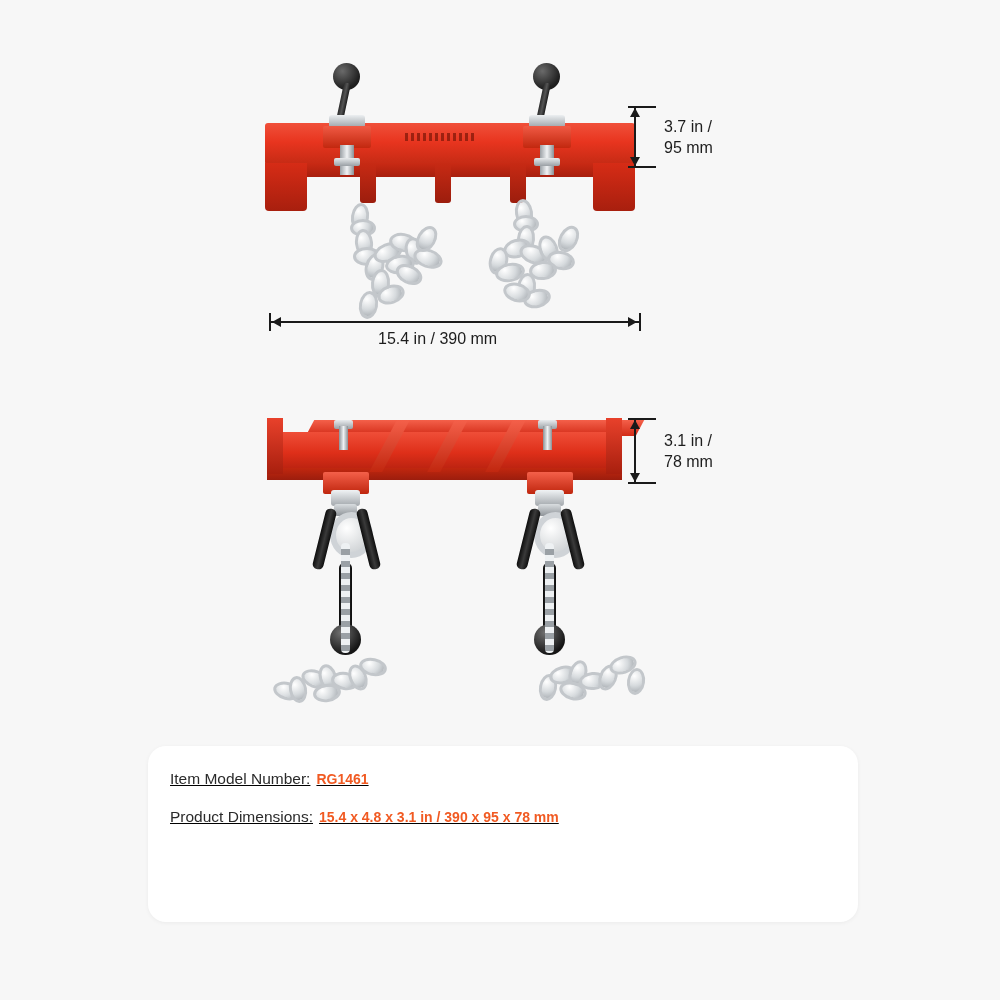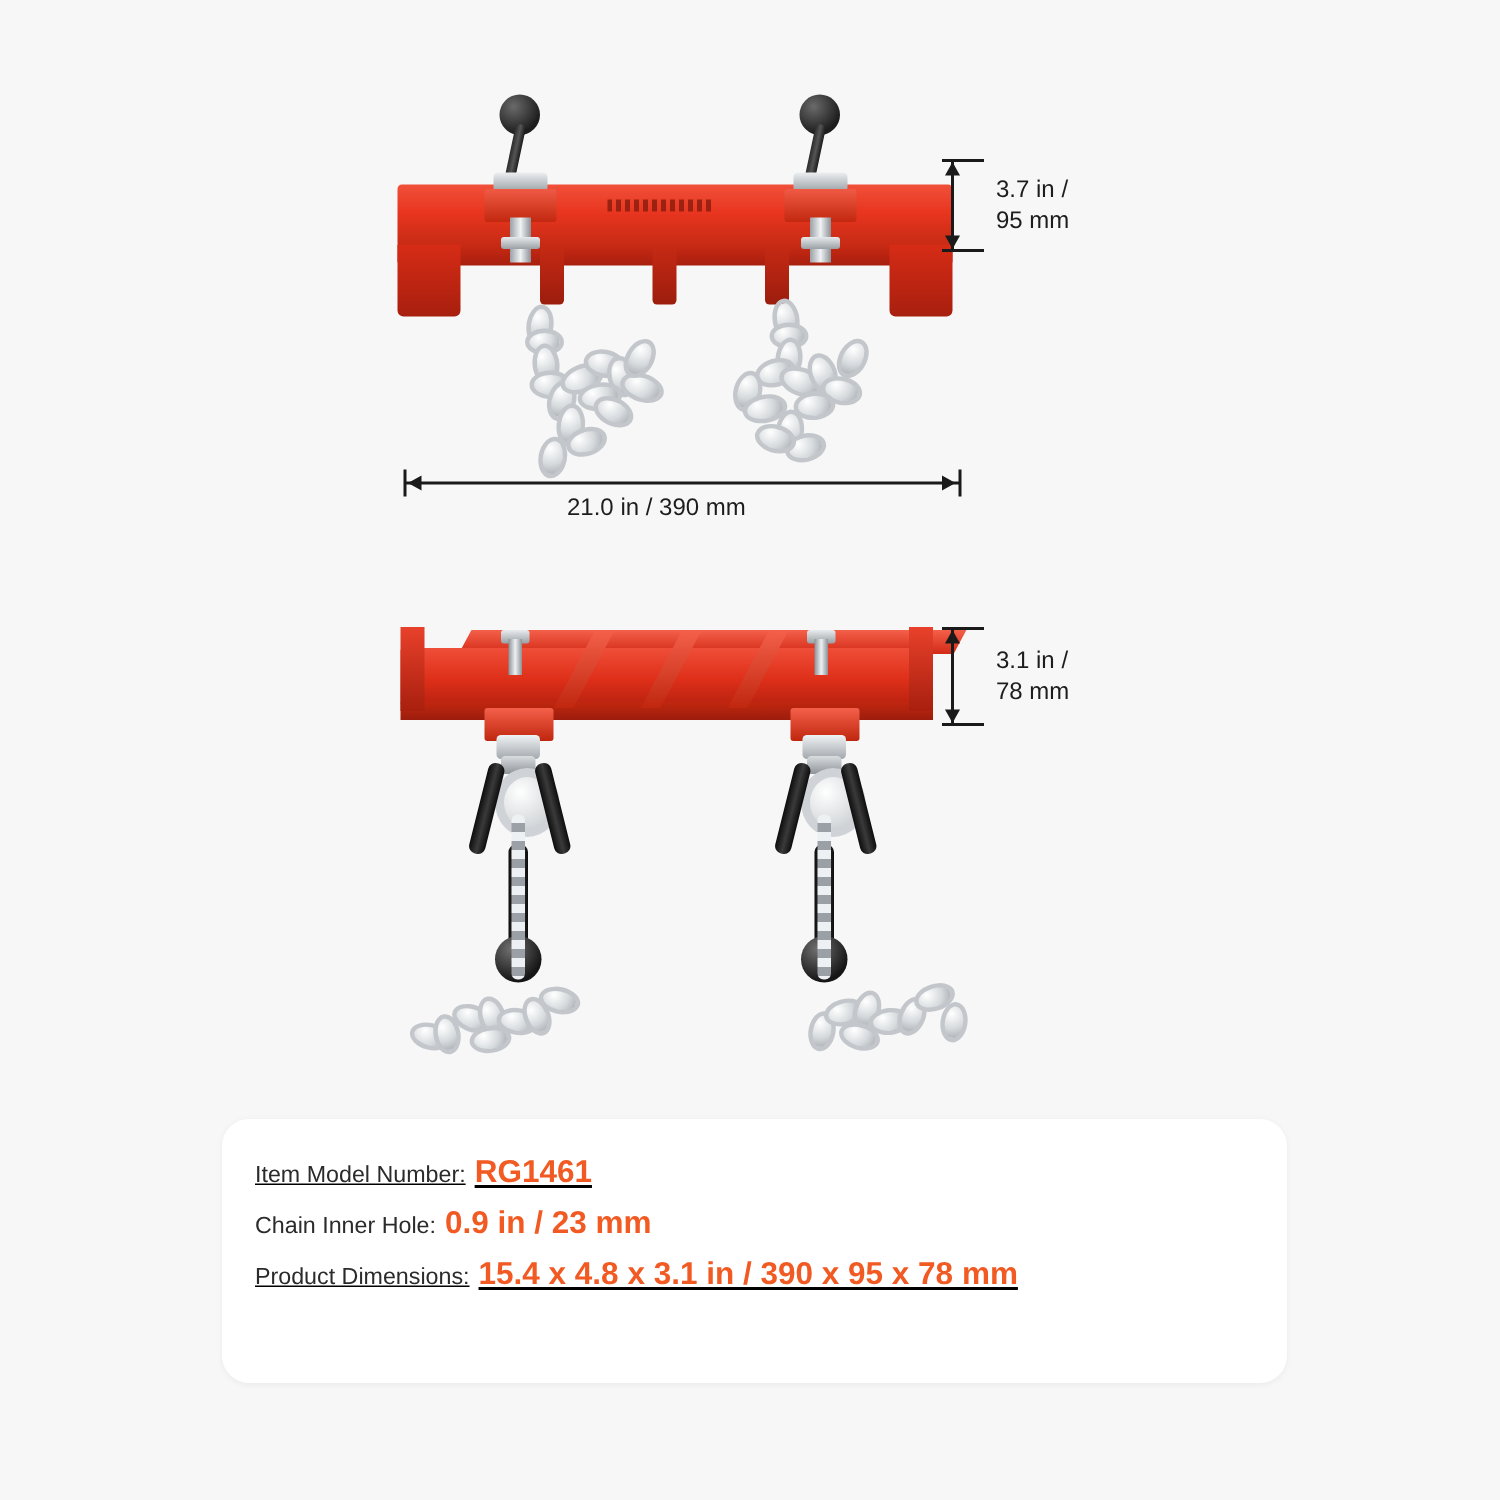--- a/index.html
+++ b/index.html
@@ -203,21 +203,21 @@
     left: 22px; top: 24px;
     width: 668px;
   }
   .spec-row { display: flex; margin-bottom: 10px; }
   .spec-cell { display: flex; align-items: baseline; }
   .spec-cell.left { width: 415px; text-decoration: underline; }
   .spec-label {
     font-size: 15.5px; color: #2b2b2b; white-space: nowrap;
   }
   .spec-value {
-    font-size: 21px; font-weight: bold; color: #f15a22; margin-left: 6px; white-space: nowrap;
+    font-size: 14px; font-weight: bold; color: #f15a22; margin-left: 6px; white-space: nowrap;
   }
 </style>
 </head>
 <body>
 
 <div class="page">
 
   <div class="illustration">
 
     <div class="top-view">
@@ -296,21 +296,21 @@
       <div class="dim-text" style="left:664px; top:116px;">3.7 in /
 95 mm</div>
     </div>
 
     <div>
       <div class="dim-line" style="left:270px; top:321px; width:370px; height:2px;"></div>
       <div class="dim-line" style="left:269px; top:313px; width:2px; height:18px;"></div>
       <div class="dim-line" style="left:639px; top:313px; width:2px; height:18px;"></div>
       <div class="arrow left" style="left:272px; top:317px;"></div>
       <div class="arrow right" style="left:628px; top:317px;"></div>
-      <div class="dim-text" style="left:378px; top:328px;">21.0 in / 390 mm</div>
+      <div class="dim-text" style="left:378px; top:328px;">15.4 in / 390 mm</div>
     </div>
 
     <div class="bot-view">
       <div class="bv-bar-top"></div>
       <div class="bv-bar-face"></div>
       <div class="bv-bar-lip"></div>
 
       <div class="bv-endplate" style="left:12px;"></div>
       <div class="bv-endplate" style="left:351px;"></div>
       <div class="bv-web" style="left:128px;"></div>
@@ -383,24 +383,20 @@
     <div class="spec-grid">
 
       <div class="spec-row">
         <div class="spec-cell left">
           <span class="spec-label">Item Model Number:</span>
           <span class="spec-value">RG1461</span>
         </div>
       </div>
 
       <div class="spec-row">
-        <div class="spec-cell">
-          <span class="spec-label">Chain Inner Hole:</span>
-          <span class="spec-value">0.9 in / 23 mm</span>
-        </div>
       </div>
 
 
       <div class="spec-row">
         <div class="spec-cell left">
           <span class="spec-label">Product Dimensions:</span>
           <span class="spec-value">15.4 x 4.8 x 3.1 in / 390 x 95 x 78 mm</span>
         </div>
       </div>
 

